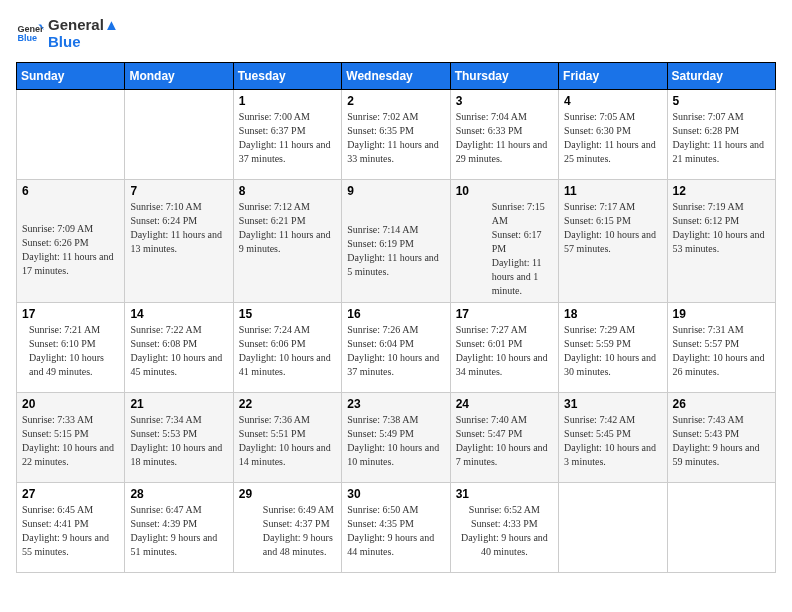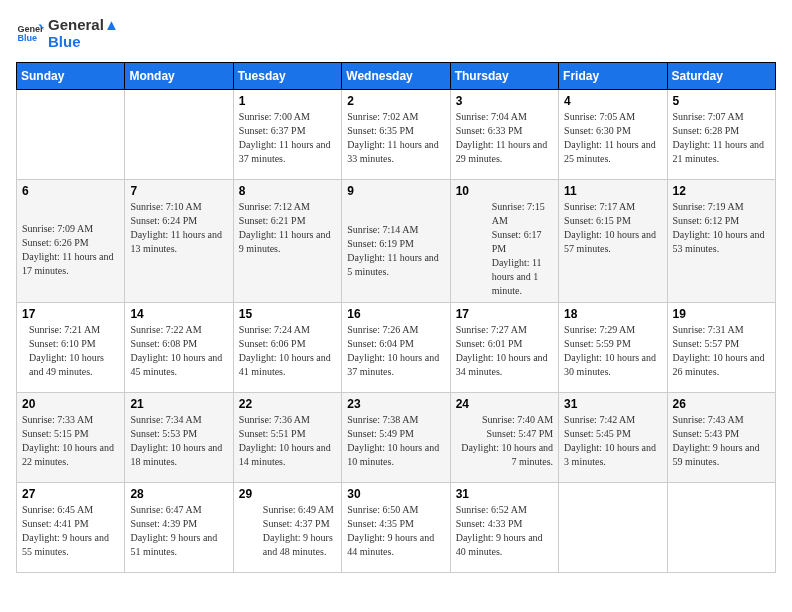--- a/index.html
+++ b/index.html
@@ -257,21 +257,21 @@
 Daylight: 10 hours and 14 minutes.</div>
         </td>
         <td>
           <span class="day-num">23</span>
           <div class="day-info" style="white-space: pre-line;">Sunrise: 7:38 AM
 Sunset: 5:49 PM
 Daylight: 10 hours and 10 minutes.</div>
         </td>
         <td>
           <span class="day-num">24</span>
-          <div class="day-info" style="white-space: pre-line; text-align: right;">Sunrise: 7:40 AM
+          <div class="day-info" style="white-space: pre-line;">Sunrise: 7:40 AM
 Sunset: 5:47 PM
 Daylight: 10 hours and 7 minutes.</div>
         </td>
         <td>
           <span class="day-num">31</span>
           <div class="day-info" style="white-space: pre-line;">Sunrise: 7:42 AM
 Sunset: 5:45 PM
 Daylight: 10 hours and 3 minutes.</div>
         </td>
         <td>
@@ -301,21 +301,21 @@
 Daylight: 9 hours and 48 minutes.</div>
         </td>
         <td>
           <span class="day-num">30</span>
           <div class="day-info" style="white-space: pre-line;">Sunrise: 6:50 AM
 Sunset: 4:35 PM
 Daylight: 9 hours and 44 minutes.</div>
         </td>
         <td>
           <span class="day-num">31</span>
-          <div class="day-info" style="white-space: pre-line;">Sunrise: 6:52 AM
+          <div class="day-info" style="white-space: pre-line; text-align: center;">Sunrise: 6:52 AM
 Sunset: 4:33 PM
 Daylight: 9 hours and 40 minutes.</div>
         </td>
         <td class="empty-cell"></td>
         <td class="empty-cell"></td>
       </tr>
     </tbody>
 </table>
 
 </body></html>

